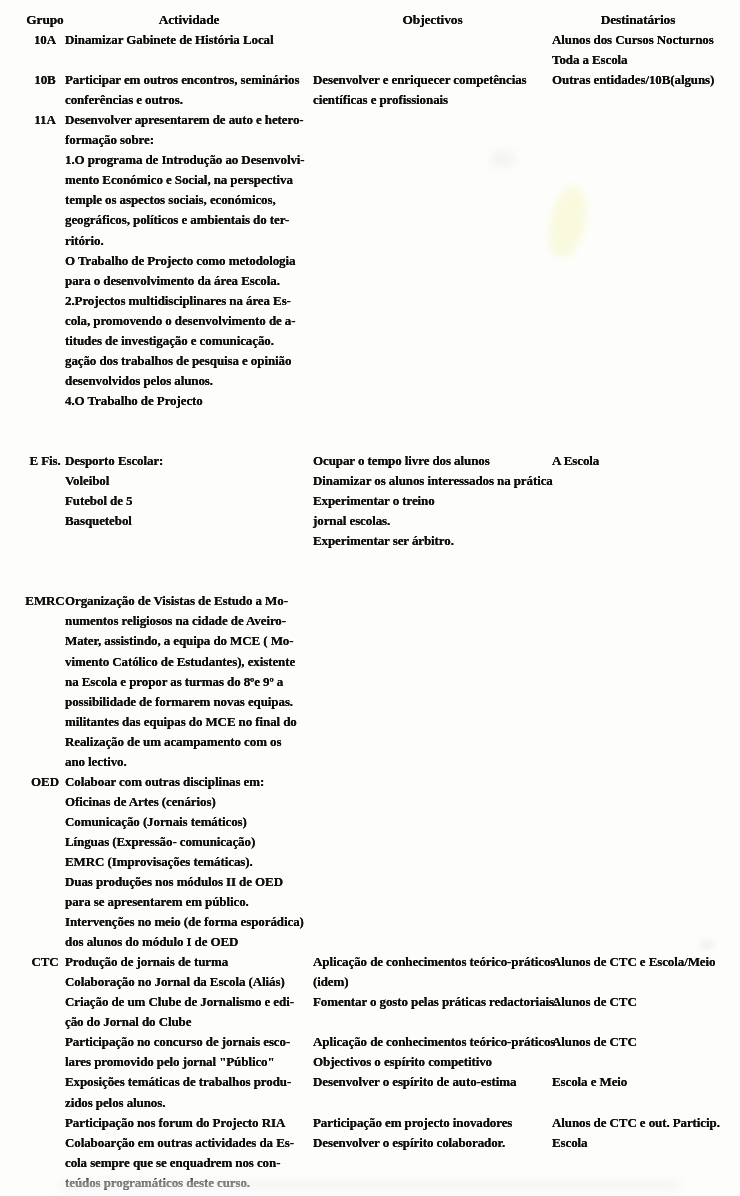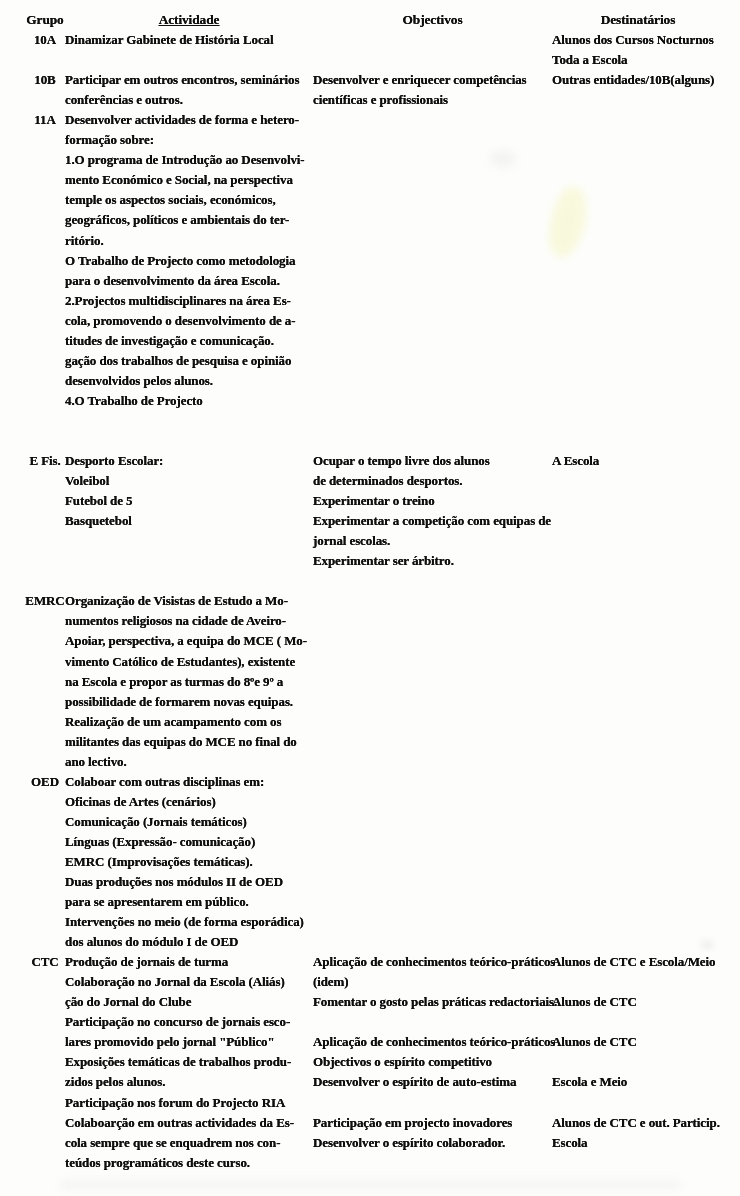--- a/index.html
+++ b/index.html
@@ -25,21 +25,21 @@
     line-height:20.05px;
     font-size:13px;
     letter-spacing:-0.1px;
     white-space:nowrap;
     text-shadow:0 0 0.5px currentColor;
   }
   .hline{font-size:13.4px;}
   .cell{min-width:0;overflow:visible;}
   .group-cell{text-align:center;}
   .hdr-grupo{text-align:center;}
-  .hdr-actividade{text-align:center;text-decoration:underline;}
+  .hdr-actividade{text-align:center;}
   .hdr-objectivos{text-align:center;}
   .hdr-destinatarios{text-align:center;position:relative;left:-8px;}
   
   .artifact{position:absolute;pointer-events:none;}
   .blob-yellow{
     left:551px;top:186px;width:34px;height:72px;
     background:#f6f6c8;opacity:.6;
     transform:rotate(14deg);
     border-radius:45% 55% 50% 50%;
     filter:blur(4px);
@@ -110,21 +110,21 @@
           <div class="line">Outras entidades/10B(alguns)</div>
           <div class="line">&nbsp;</div>
         </div>
       </div>
       <div class="grid-row">
         <div class="cell"></div>
         <div class="cell group-cell">
           <div class="line">11A</div>
         </div>
         <div class="cell">
-          <div class="line">Desenvolver actividades de forma e hetero-</div>
+          <div class="line">Desenvolver apresentarem de auto e hetero-</div>
           <div class="line">formação sobre:</div>
           <div class="line">1.O programa de Introdução ao Desenvolvi-</div>
           <div class="line">mento Económico e Social, na perspectiva</div>
           <div class="line">temple os aspectos sociais, económicos,</div>
           <div class="line">geográficos, políticos e ambientais do ter-</div>
           <div class="line">ritório.</div>
           <div class="line">O Trabalho de Projecto como metodologia</div>
           <div class="line">para o desenvolvimento da área Escola.</div>
           <div class="line">2.Projectos multidisciplinares na área Es-</div>
           <div class="line">cola, promovendo o desenvolvimento de a-</div>
@@ -181,23 +181,22 @@
           <div class="line">Desporto Escolar:</div>
           <div class="line">Voleibol</div>
           <div class="line">Futebol de 5</div>
           <div class="line">Basquetebol</div>
           <div class="line">&nbsp;</div>
           <div class="line">&nbsp;</div>
           <div class="line">&nbsp;</div>
         </div>
         <div class="cell">
           <div class="line">Ocupar o tempo livre dos alunos</div>
-          <div class="line">de determinados desportos.</div>
+          <div class="line">Dinamizar os alunos interessados na prática</div>
           <div class="line">Experimentar o treino</div>
-          <div class="line">Experimentar a competição com equipas de</div>
           <div class="line">jornal escolas.</div>
           <div class="line">Experimentar ser árbitro.</div>
         </div>
         <div class="cell">
           <div class="line">A Escola</div>
           <div class="line">&nbsp;</div>
           <div class="line">&nbsp;</div>
           <div class="line">&nbsp;</div>
           <div class="line">&nbsp;</div>
           <div class="line">&nbsp;</div>
@@ -205,26 +204,26 @@
         </div>
       </div>
       <div class="grid-row">
         <div class="cell"></div>
         <div class="cell group-cell">
           <div class="line">EMRC</div>
         </div>
         <div class="cell">
           <div class="line">Organização de Visistas de Estudo a Mo-</div>
           <div class="line">numentos religiosos na cidade de Aveiro-</div>
-          <div class="line">Apoiar, perspectiva, a equipa do MCE ( Mo-</div>
+          <div class="line">Mater, assistindo, a equipa do MCE ( Mo-</div>
           <div class="line">vimento Católico de Estudantes), existente</div>
           <div class="line">na Escola e propor as turmas do 8ºe 9º a</div>
           <div class="line">possibilidade de formarem novas equipas.</div>
+          <div class="line">militantes das equipas do MCE no final do</div>
           <div class="line">Realização de um acampamento com os</div>
-          <div class="line">militantes das equipas do MCE no final do</div>
           <div class="line">ano lectivo.</div>
         </div>
         <div class="cell">
           <div class="line">&nbsp;</div>
           <div class="line">&nbsp;</div>
           <div class="line">&nbsp;</div>
           <div class="line">&nbsp;</div>
           <div class="line">&nbsp;</div>
           <div class="line">&nbsp;</div>
           <div class="line">&nbsp;</div>
@@ -283,20 +282,21 @@
         </div>
       </div>
       <div class="grid-row">
         <div class="cell"></div>
         <div class="cell group-cell">
           <div class="line">CTC</div>
         </div>
         <div class="cell">
           <div class="line">Produção de jornais de turma</div>
           <div class="line">Colaboração no Jornal da Escola (Aliás)</div>
+          <div class="line">Criação de um Clube de Jornalismo e edi-</div>
           <div class="line">ção do Jornal do Clube</div>
           <div class="line">Participação no concurso de jornais esco-</div>
           <div class="line">lares promovido pelo jornal "Público"</div>
           <div class="line">Exposições temáticas de trabalhos produ-</div>
           <div class="line">zidos pelos alunos.</div>
           <div class="line">Participação nos forum do Projecto RIA</div>
           <div class="line">Colaboarção em outras actividades da Es-</div>
           <div class="line">cola sempre que se enquadrem nos con-</div>
           <div class="line">teúdos programáticos deste curso.</div>
         </div>

